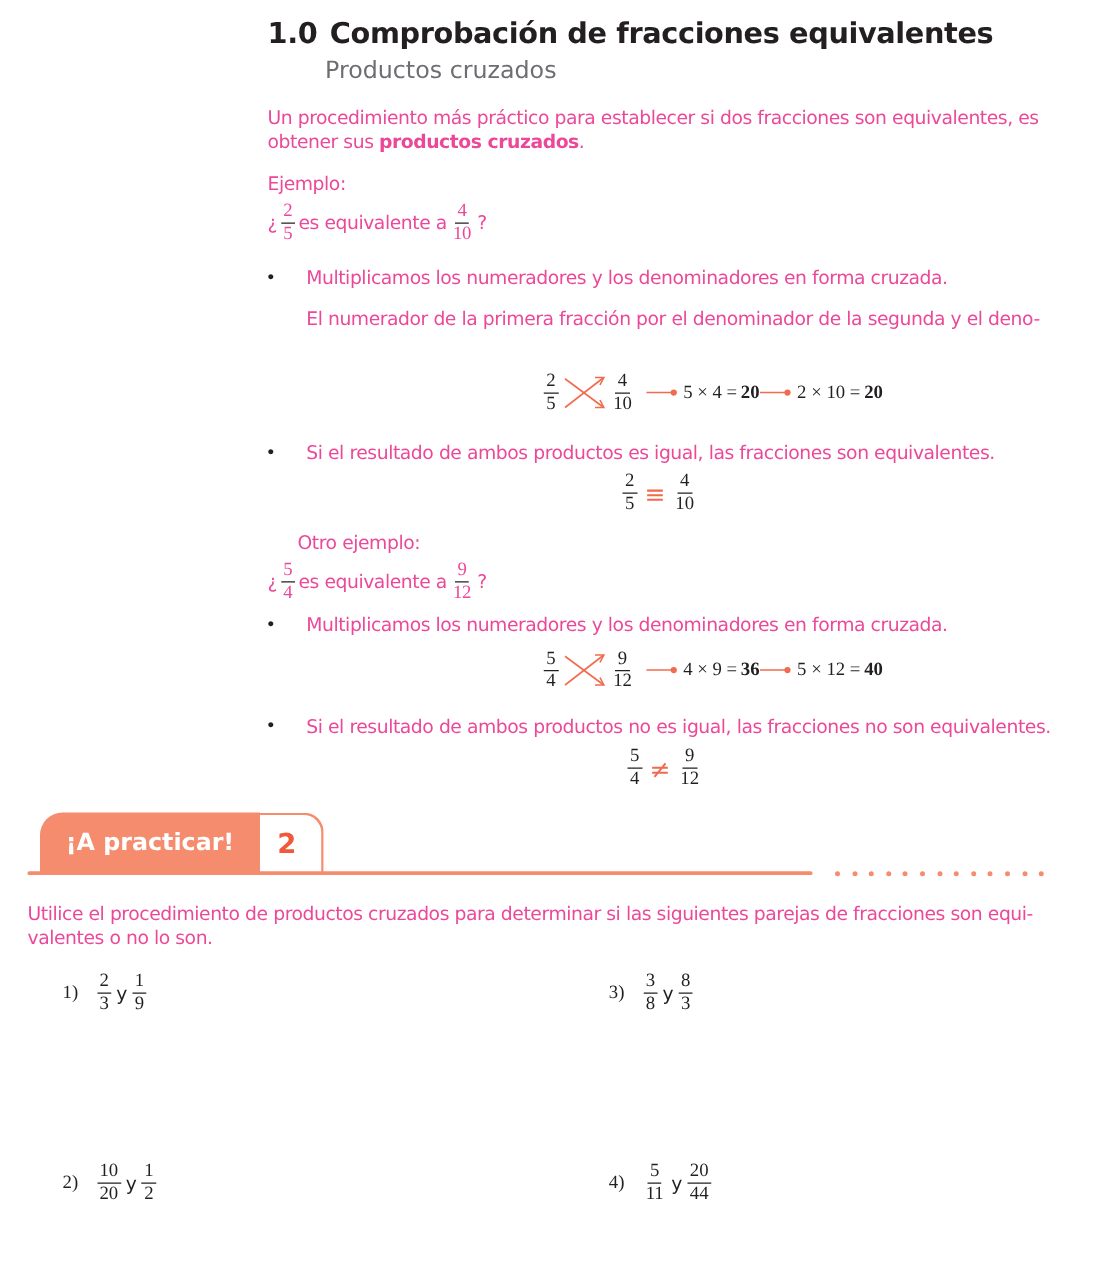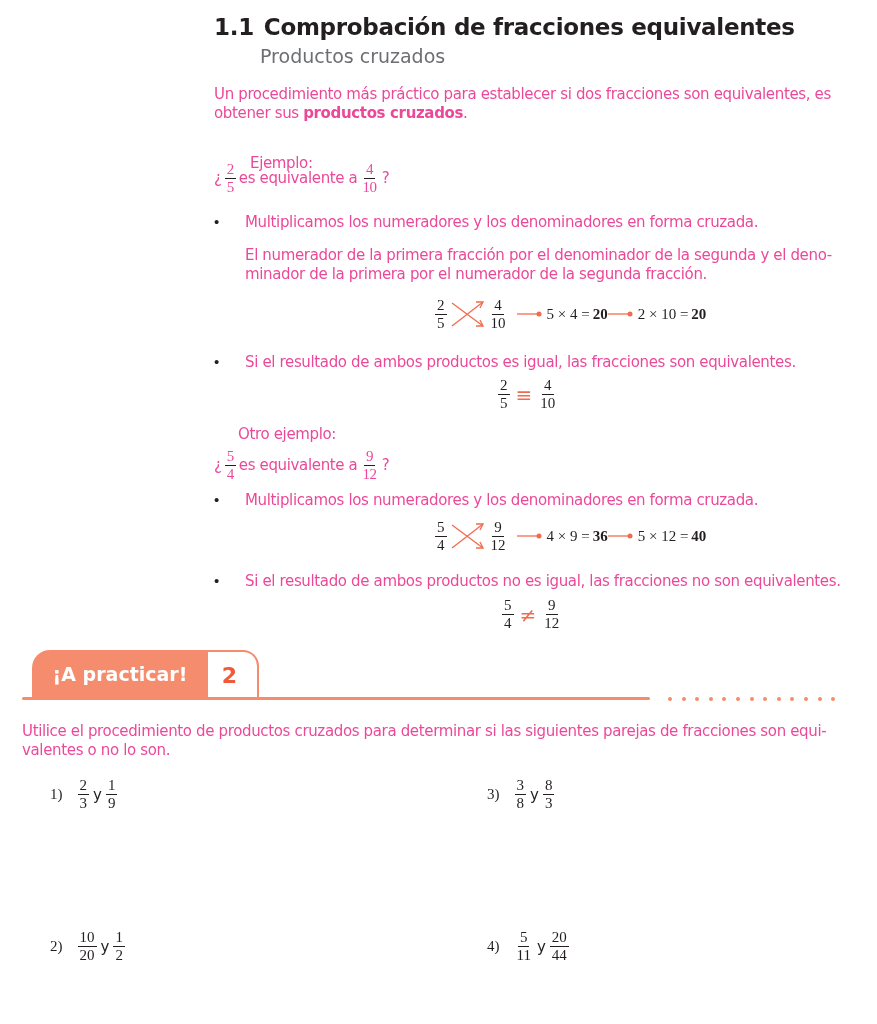--- a/index.html
+++ b/index.html
@@ -63,50 +63,49 @@
   .ex {
     display: flex; align-items: center; font-family: "Liberation Serif", serif; font-size: 15px;
   }
   .ex .lbl { margin-right: 12px; }
   .ex .y { font-family: "DejaVu Sans", sans-serif; font-size: 15px; margin: 0 1px; }
 </style>
 </head>
 <body>
 
 <div class="abs title">
-  <span class="num">1.1</span><span>Comprobación de fracciones equivalentes</span>
+  <span class="num">1.0</span><span>Comprobación de fracciones equivalentes</span>
 </div>
 <div class="abs subtitle">Productos cruzados</div>
 
 <div class="abs para" style="left:214px; top:85px; width:640px;">
   <span>Un procedimiento más práctico para establecer si dos fracciones son equivalentes, es obtener sus </span><b>productos cruzados</b><span>.</span>
 </div>
 
-<div class="abs para" style="left:214px; top:154px;margin-left:36px;">Ejemplo:</div>
+<div class="abs para" style="left:214px; top:138px;">Ejemplo:</div>
 
 <div class="abs para" style="left:214px; top:162px; display:flex; align-items:center;">
   <span>¿</span>
   <span class="frac">
       <span class="n">2</span>
       <span class="d">5</span>
     </span>
   <span>es equivalente a</span>
   <span class="frac">
       <span class="n">4</span>
       <span class="d">10</span>
     </span>
   <span>?</span>
 </div>
 
 <span class="bullet-dot" style="top:213px;">•</span>
 <div class="abs para" style="left:245px; top:213px;">Multiplicamos los numeradores y los denominadores en forma cruzada.</div>
 
 <div class="abs para" style="left:245px; top:246px; width:610px;">
   <div>El numerador de la primera fracción por el denominador de la segunda y el deno-</div>
-  <div>minador de la primera por el numerador de la segunda fracción.</div>
 </div>
 
 <div class="abs cross" style="left:432px; top:297px;">
   <span class="frac">
       <span class="n">2</span>
       <span class="d">5</span>
     </span>
   <svg width="36" height="34" viewBox="0 0 36 34">
     <g stroke="#f16c4f" stroke-width="1.3" fill="none">
       <line x1="2" y1="6" x2="33" y2="29"></line>

